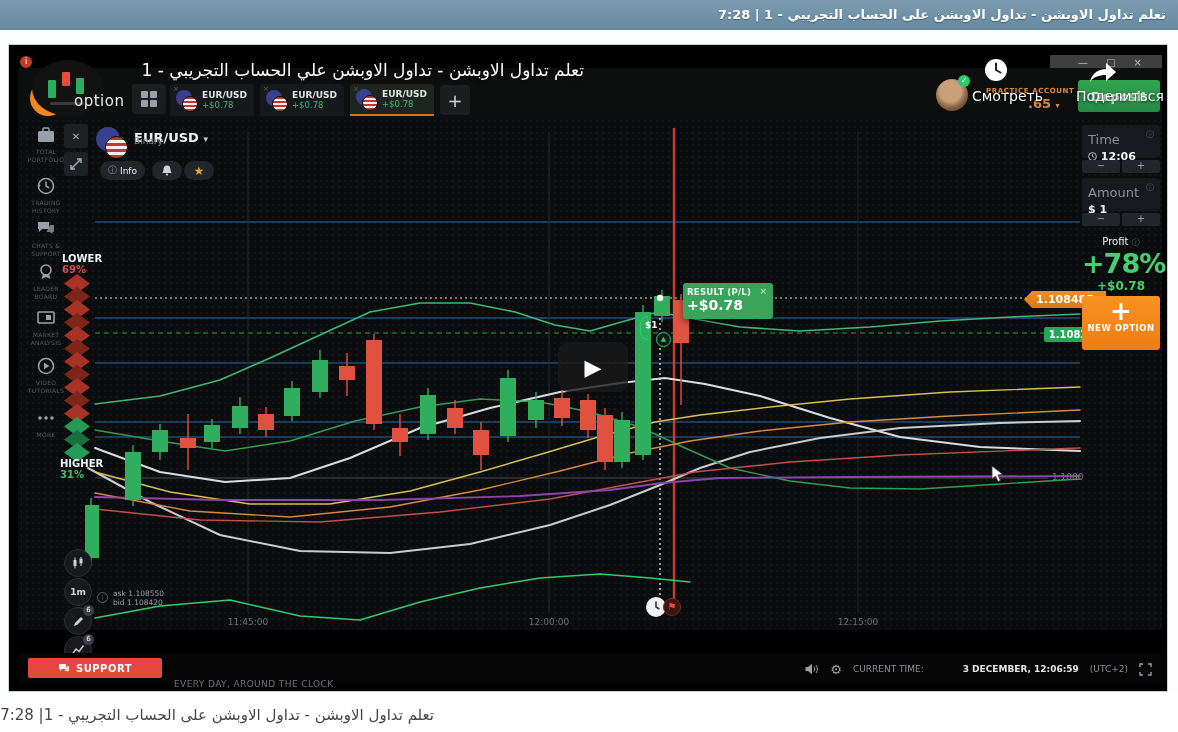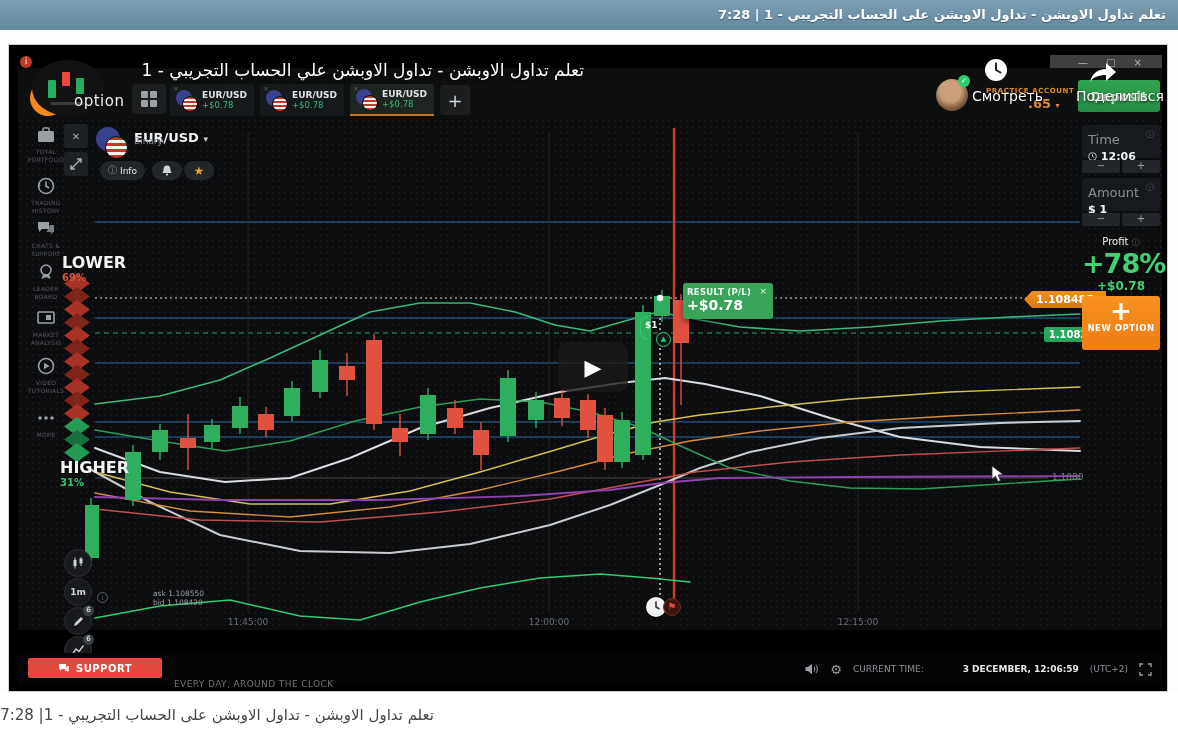--- a/index.html
+++ b/index.html
@@ -47,29 +47,29 @@
   .side-item{position:absolute;left:18px;width:56px;text-align:center;color:#55595e;}
   .side-item .lbl{font-size:6px;line-height:7.5px;letter-spacing:.3px;margin-top:3px;}
   .side-item svg{display:block;margin:0 auto;}
   
   .chartbg{left:18px;top:118px;width:1144px;height:512px;background:#0b0c0e;
     background-image:radial-gradient(rgba(255,255,255,.045) 1px,transparent 1.2px);background-size:6px 6px;}
   .sqbtn{width:24px;height:24px;background:#1d2124;border-radius:3px;color:#aab0b5;font-size:10px;display:flex;align-items:center;justify-content:center;}
   .sym{color:#f0f2f3;font-size:13px;font-weight:bold;}
   .symtype{color:#8b9096;font-size:9px;}
   .pill{height:19px;background:#22262a;border-radius:10px;color:#e6e8ea;font-size:9px;display:flex;align-items:center;justify-content:center;gap:3px;padding:0 8px;}
-  .lowlbl{color:#f2f3f4;font-size:16px;font-weight:bold;}
+  .lowlbl{color:#f2f3f4;font-size:10px;font-weight:bold;}
   .lowpct{color:#e05140;font-size:10px;font-weight:bold;}
   .higpct{color:#37c26e;font-size:10px;font-weight:bold;}
   .diamond{width:26px;height:19px;clip-path:polygon(50% 0,100% 50%,50% 100%,0 50%);margin-top:-6px;}
   .timelbl{position:absolute;top:617px;transform:translateX(-50%);color:#6a6e72;font-size:9px;}
   .circbtn{position:absolute;left:64px;width:28px;height:28px;border-radius:50%;background:#17191c;border:1px solid #2b2e32;
     box-sizing:border-box;display:flex;align-items:center;justify-content:center;color:#cfd3d6;font-size:9px;font-weight:bold;}
   .badge{position:absolute;right:-3px;top:-3px;width:11px;height:11px;border-radius:50%;background:#3a3f45;color:#fff;font-size:7px;line-height:11px;text-align:center;font-weight:normal;}
-  .askbid{color:#9aa0a5;font-size:7.5px;line-height:9px;margin-left:40px;}
+  .askbid{color:#9aa0a5;font-size:7.5px;line-height:9px;}
   .tagO{left:1024px;top:291px;width:82px;height:17px;background:linear-gradient(#f0901f,#d97714);color:#fff;font-size:11px;font-weight:bold;
     line-height:17px;text-align:center;clip-path:polygon(8px 0,100% 0,100% 100%,8px 100%,0 50%);z-index:30;}
   .tagG{left:1044px;top:327px;width:62px;height:15px;background:#27a65a;color:#fff;font-size:10px;font-weight:bold;line-height:15px;text-align:center;border-radius:2px;z-index:30;}
   .gridpr{color:#7a7a7a;font-size:9px;}
   .result{left:683px;top:283px;width:90px;height:36px;background:#3aa45a;border-radius:3px;z-index:40;box-shadow:0 2px 6px rgba(0,0,0,.5);padding:4px 4px;box-sizing:border-box;}
   .result .t{color:#eafbef;font-size:8.5px;font-weight:bold;letter-spacing:.3px;}
   .result .v{color:#fff;font-size:14px;font-weight:bold;}
   .result .x{position:absolute;right:6px;top:3px;color:#d9f2e1;font-size:9px;}
   .stake{color:#fff;font-size:9px;font-weight:bold;}
   

